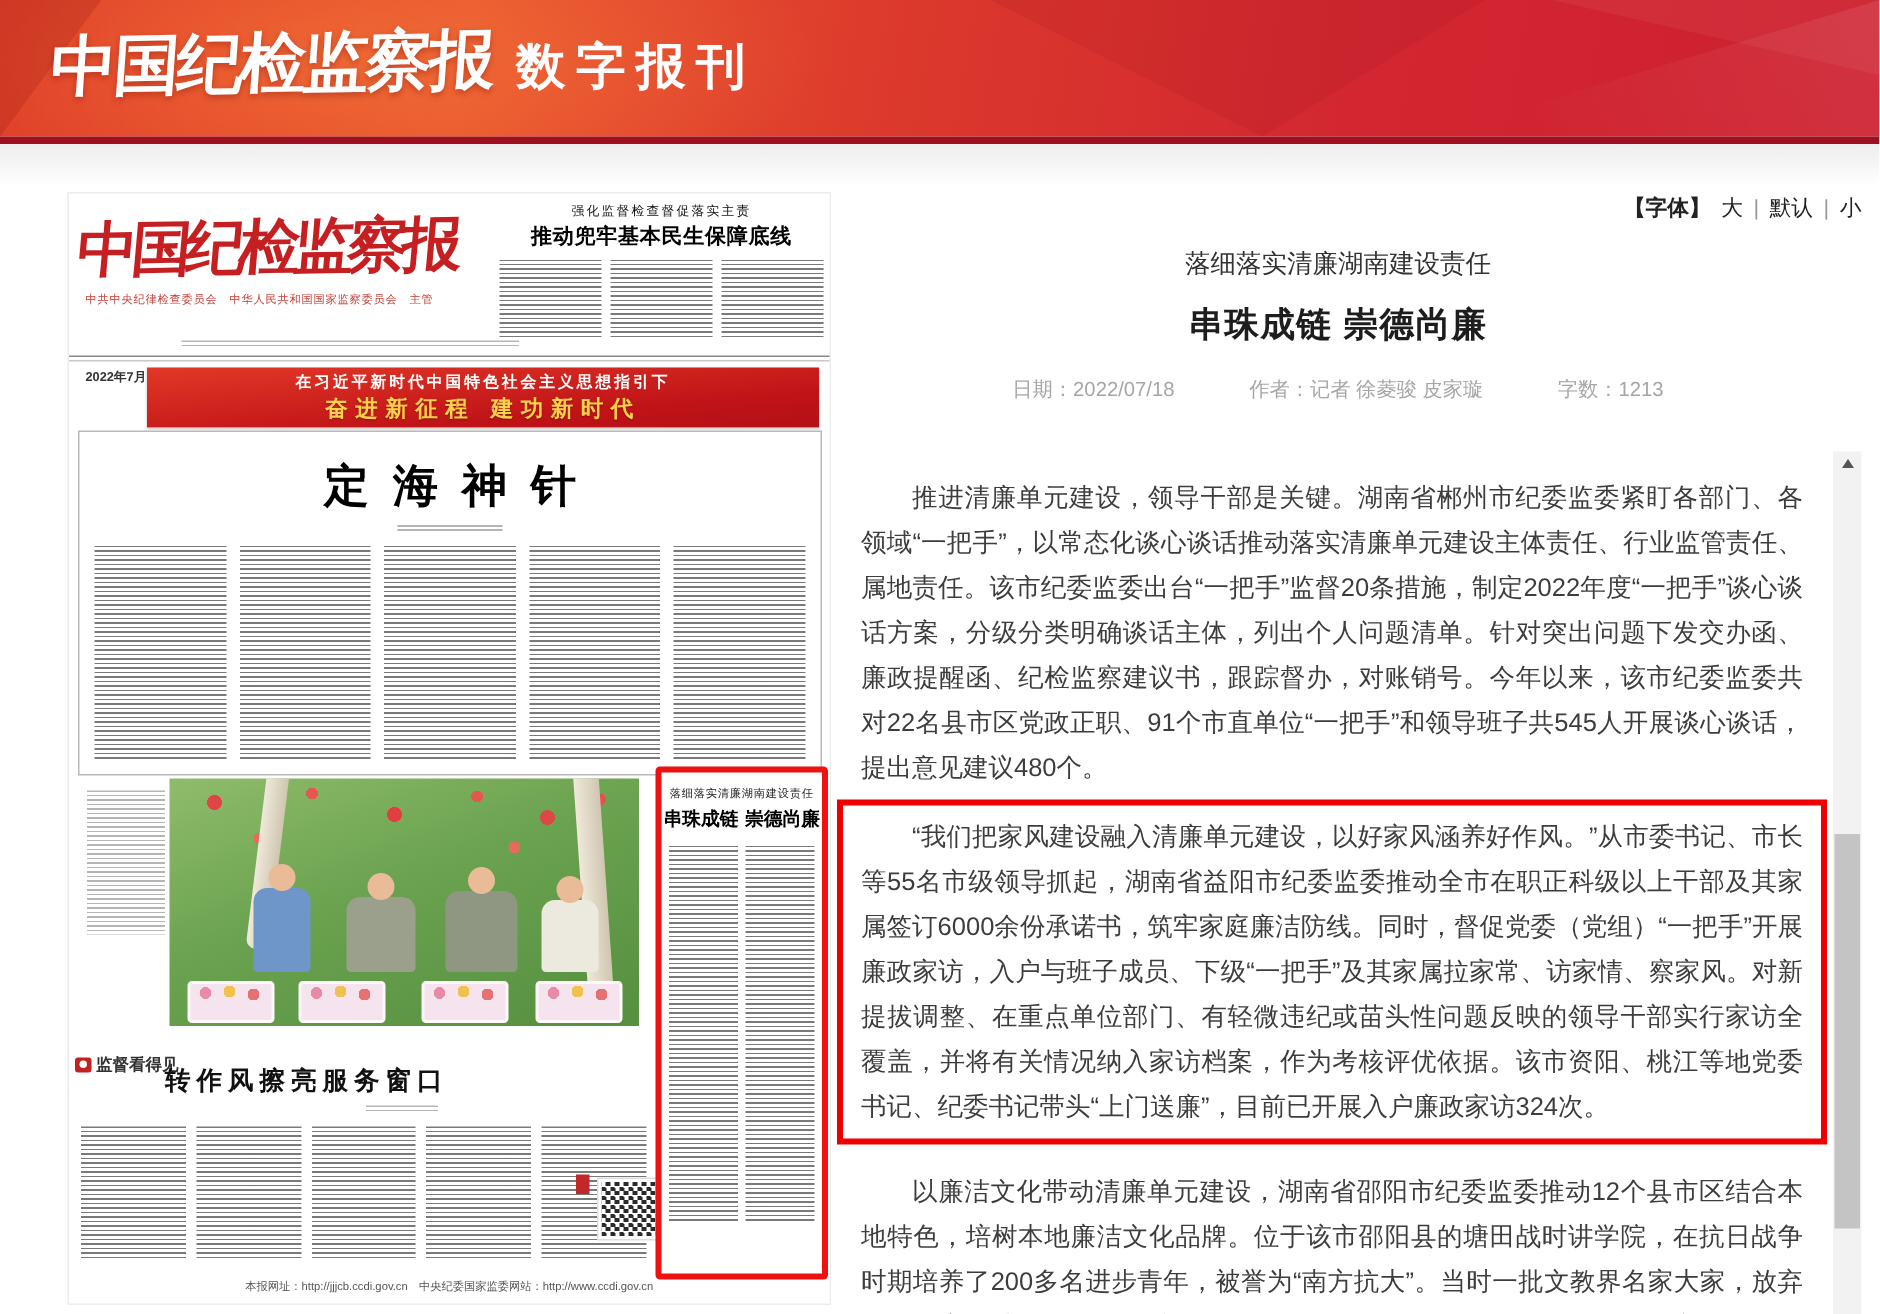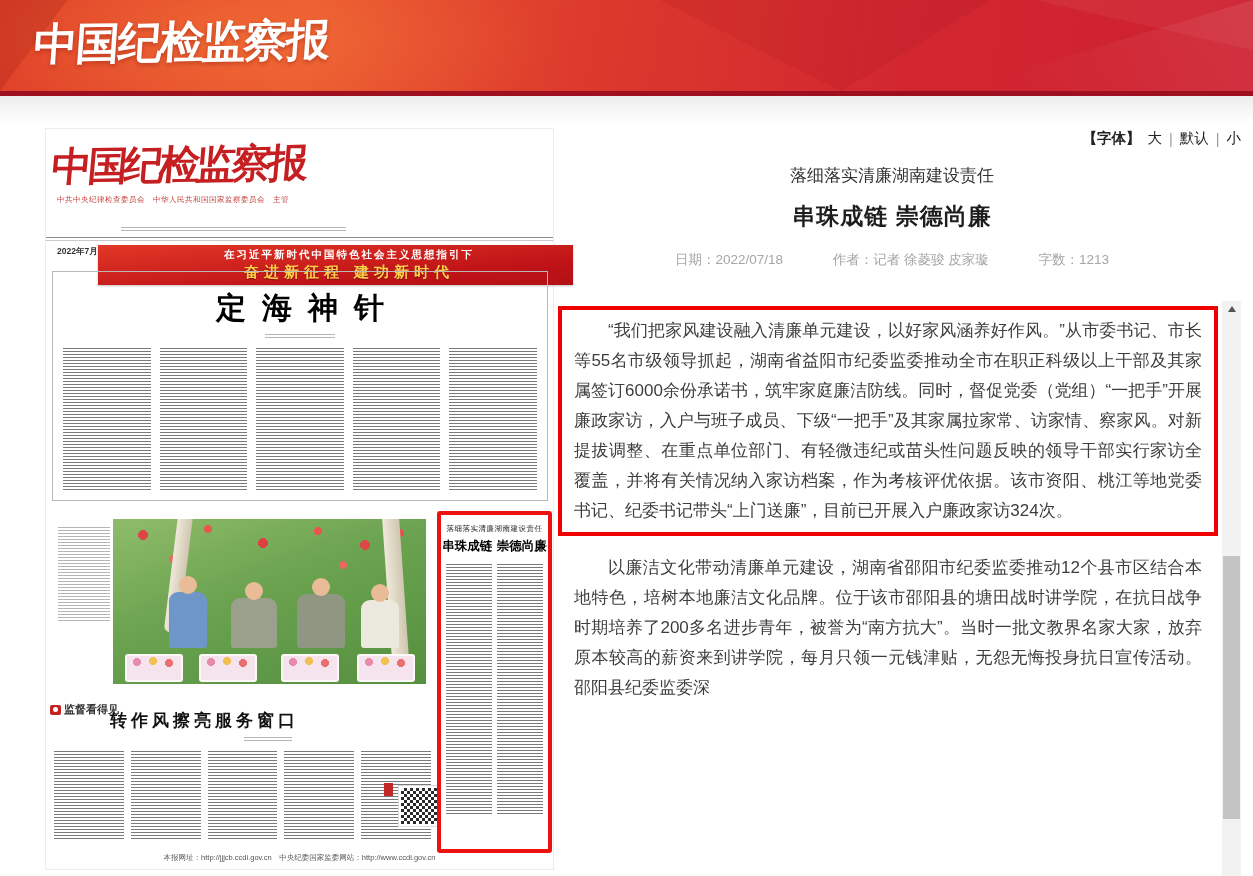--- a/index.html
+++ b/index.html
@@ -72,25 +72,25 @@
 
   .np-mast-right{position:absolute;left:287px;top:6px;width:216px;text-align:center;}
   .np-mr-kicker{font-size:8.5px;color:#111;letter-spacing:1.5px;}
   .np-mr-headline{font-size:14px;font-weight:bold;color:#000;margin-top:2px;letter-spacing:.5px;}
   .np-cols3{display:flex;gap:6px;margin-top:6px;height:52px;}
   .np-cols3 div{flex:1;}
 
   .np-banner{position:absolute;left:52px;top:116px;width:448px;height:40px;
              background:linear-gradient(175deg,#e23826 0%,#c01318 70%,#b31015 100%);
              display:flex;flex-direction:column;align-items:center;justify-content:center;gap:1px;
-             box-shadow:0 1px 2px rgba(0,0,0,.25);padding-left:27px;}
+             box-shadow:0 1px 2px rgba(0,0,0,.25);}
   .np-banner-l1{color:#fff;font-size:10.5px;font-weight:bold;letter-spacing:2px;}
   .np-banner-l2{color:#ffd04a;font-size:15px;font-weight:bold;letter-spacing:5px;text-shadow:0 1px 1px rgba(90,0,0,.6);}
 
-  .np-frame{position:absolute;left:6px;top:142px;width:494px;height:228px;border:1px solid #b9b9b9;}
+  .np-frame{position:absolute;left:6px;top:158px;width:494px;height:228px;border:1px solid #b9b9b9;}
   .np-lead{position:absolute;left:0;top:16px;width:100%;text-align:center;font-size:30px;font-weight:bold;
            color:#000;letter-spacing:16px;text-indent:16px;}
   .np-lead-byline{position:absolute;left:212px;top:62px;width:70px;height:5px;}
   .np-cols5{position:absolute;left:10px;top:76px;width:474px;height:142px;display:flex;gap:9px;}
   .np-cols5 div{flex:1;}
 
   .np-capt{position:absolute;left:12px;top:398px;width:52px;height:96px;}
   .np-photo{position:absolute;left:67px;top:390px;width:313px;height:165px;overflow:hidden;
             background:linear-gradient(160deg,#8fbc6a,#6aa24f 45%,#55903f);}
   .trunk{position:absolute;background:linear-gradient(90deg,#efe9da,#cfc6b0);border-radius:6px;}
@@ -145,20 +145,21 @@
 </head>
 <body>
 
 <div id="app-header">
   <div class="shard shard3"></div>
   <div class="shard shard2"></div>
   <div class="shard shard1"></div>
   <div class="shard shard4"></div>
   <div class="brand">
     <span class="brand-logo">中国纪检监察报</span>
+    <span class="brand-suffix">数字报刊</span>
   </div>
 </div>
 <div id="header-strip"></div>
 <div id="header-fade"></div>
 
 <div class="font-controls">
   <span class="lbl">【字体】</span>
   <a>大</a>
   <span class="sep">|</span>
   <a>默认</a>
@@ -168,20 +169,21 @@
 
 <div class="article-kicker">落细落实清廉湖南建设责任</div>
 <div class="article-title">串珠成链 崇德尚廉</div>
 <div class="article-meta">
   <span>日期：2022/07/18</span>
   <span>作者：记者 徐菱骏 皮家璇</span>
   <span>字数：1213</span>
 </div>
 
 <div class="article-body">
+  <p>推进清廉单元建设，领导干部是关键。湖南省郴州市纪委监委紧盯各部门、各领域“一把手”，以常态化谈心谈话推动落实清廉单元建设主体责任、行业监管责任、属地责任。该市纪委监委出台“一把手”监督20条措施，制定2022年度“一把手”谈心谈话方案，分级分类明确谈话主体，列出个人问题清单。针对突出问题下发交办函、廉政提醒函、纪检监察建议书，跟踪督办，对账销号。今年以来，该市纪委监委共对22名县市区党政正职、91个市直单位“一把手”和领导班子共545人开展谈心谈话，提出意见建议480个。</p>
   <div class="hl-box">
     <p>“我们把家风建设融入清廉单元建设，以好家风涵养好作风。”从市委书记、市长等55名市级领导抓起，湖南省益阳市纪委监委推动全市在职正科级以上干部及其家属签订6000余份承诺书，筑牢家庭廉洁防线。同时，督促党委（党组）“一把手”开展廉政家访，入户与班子成员、下级“一把手”及其家属拉家常、访家情、察家风。对新提拔调整、在重点单位部门、有轻微违纪或苗头性问题反映的领导干部实行家访全覆盖，并将有关情况纳入家访档案，作为考核评优依据。该市资阳、桃江等地党委书记、纪委书记带头“上门送廉”，目前已开展入户廉政家访324次。</p>
   </div>
   <p>以廉洁文化带动清廉单元建设，湖南省邵阳市纪委监委推动12个县市区结合本地特色，培树本地廉洁文化品牌。位于该市邵阳县的塘田战时讲学院，在抗日战争时期培养了200多名进步青年，被誉为“南方抗大”。当时一批文教界名家大家，放弃原本较高的薪资来到讲学院，每月只领一元钱津贴，无怨无悔投身抗日宣传活动。邵阳县纪委监委深</p>
 </div>
 
 <div class="scrollbar">
   <div class="scroll-up">
     <div class="tri"></div>
   </div>
@@ -192,20 +194,29 @@
 
   <div class="np-logo serif">中国纪检监察报</div>
   <div class="np-supervisor">中共中央纪律检查委员会　中华人民共和国国家监察委员会　主管</div>
   <div class="np-dateline">
     <span>2022年7月18日　星期一</span>
     <span>第8252期　今日8版</span>
   </div>
   <div class="np-addr tx-light"></div>
   <div class="np-rule"></div>
 
+  <div class="np-mast-right">
+    <div class="np-mr-kicker">强化监督检查督促落实主责</div>
+    <div class="np-mr-headline serif">推动兜牢基本民生保障底线</div>
+    <div class="np-cols3">
+      <div class="tx"></div>
+      <div class="tx"></div>
+      <div class="tx"></div>
+    </div>
+  </div>
 
   <div class="np-banner">
     <div class="np-banner-l1 serif">在习近平新时代中国特色社会主义思想指引下</div>
     <div class="np-banner-l2 serif">奋进新征程 建功新时代</div>
   </div>
 
   <div class="np-frame">
     <div class="np-lead serif">定海神针</div>
     <div class="np-lead-byline tx-light"></div>
     <div class="np-cols5">

